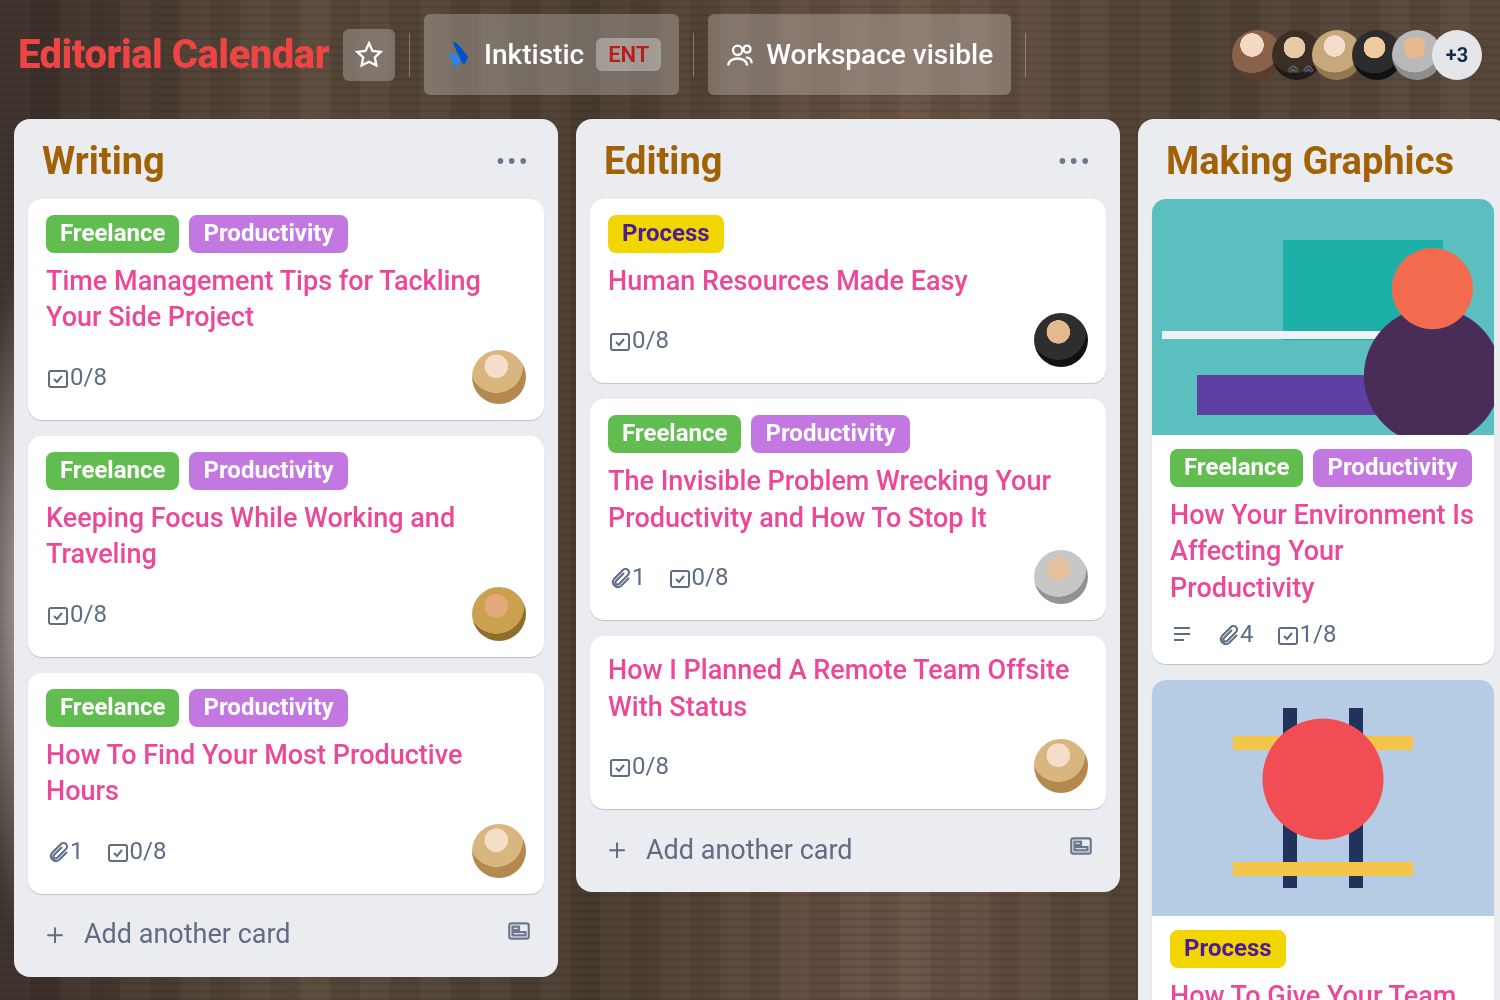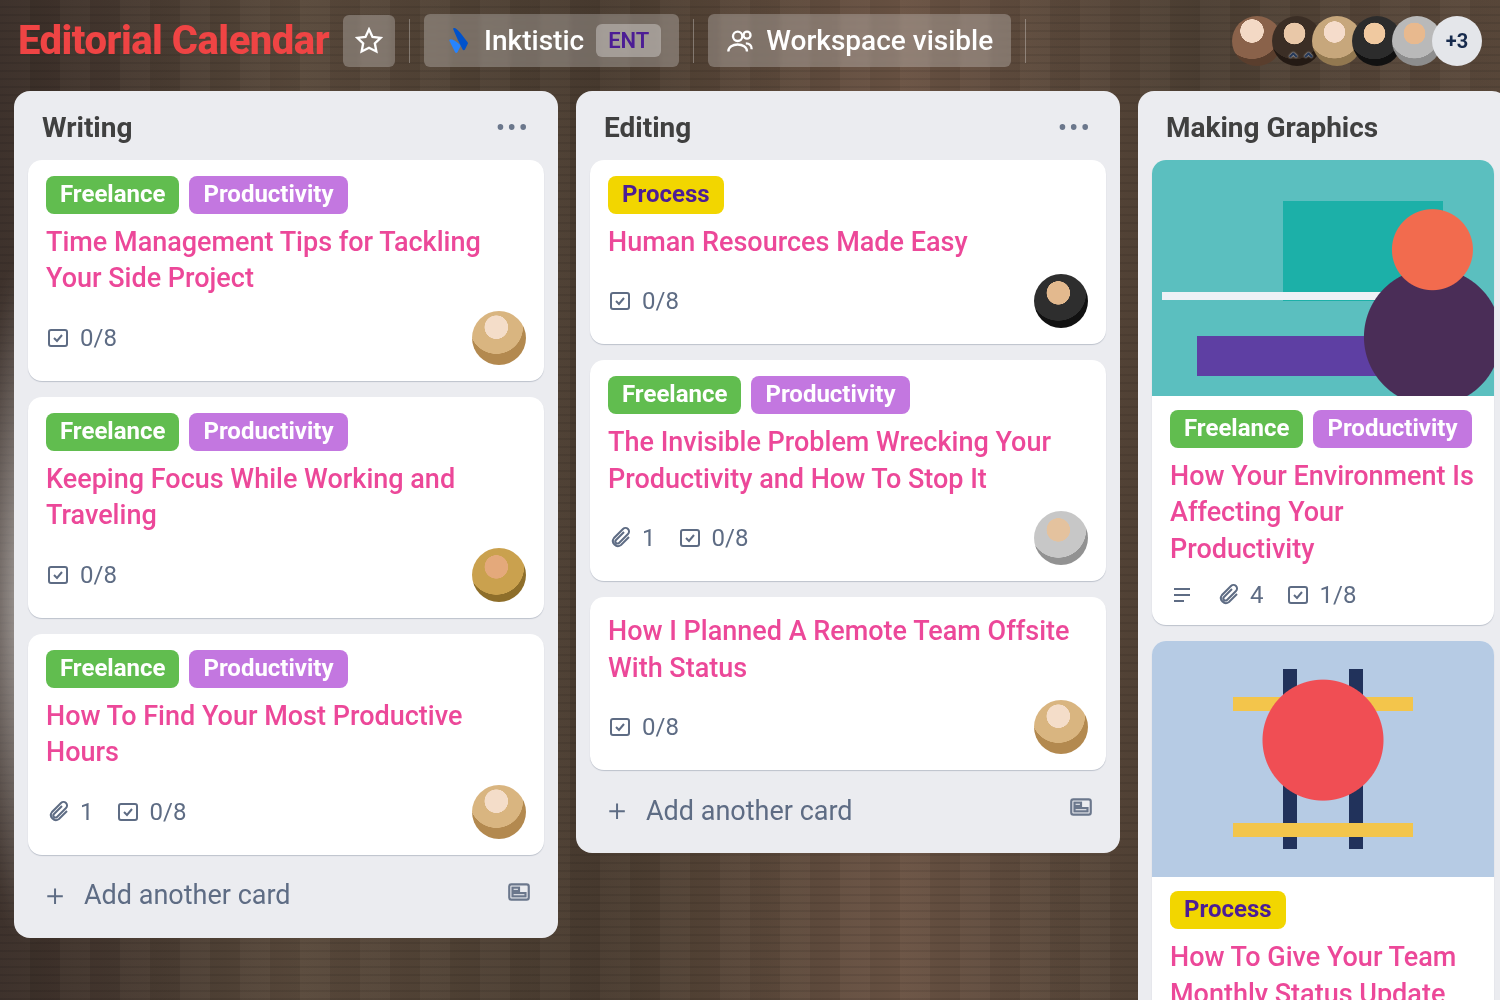--- a/index.html
+++ b/index.html
@@ -41,34 +41,34 @@
     font-weight: 800;
     letter-spacing: -0.5px;
   }
   .hdr-btn {
     display: flex;
     align-items: center;
     gap: 12px;
     background: rgba(255,255,255,0.25);
     backdrop-filter: blur(2px);
     border-radius: 6px;
-    padding: 10px 18px;
+    padding: 24px 18px;
     color: #fff;
     font-size: 28px;
     font-weight: 500;
     cursor: pointer;
   }
   .hdr-btn.sq { padding: 12px; }
   .divider {
     width: 1px; height: 44px;
     background: rgba(255,255,255,0.3);
   }
   .badge-ent {
     background: rgba(255,255,255,0.32);
-    color: #4c1d95;
+    color: #b91c1c;
     font-size: 22px;
     font-weight: 600;
     padding: 4px 12px;
     border-radius: 6px;
   }
   .atlassian-logo {
     width: 30px; height: 30px; position: relative;
   }
   .atlassian-logo svg { width: 100%; height: 100%; }
 
@@ -111,22 +111,22 @@
     flex-direction: column;
   }
   .list.cut { width: 370px; } 
   .list-head {
     display: flex;
     align-items: center;
     justify-content: space-between;
     padding: 6px 14px 16px 14px;
   }
   .list-title {
-    color: #404040;
-    font-size: 28px;
+    color: #a16207;
+    font-size: 38px;
     font-weight: 700;
   }
   .list-menu { color: #6b778c; font-size: 28px; letter-spacing: 2px; cursor: pointer; }
 
   .cards { display: flex; flex-direction: column; gap: 16px; }
   .card {
     background: #fff;
     border-radius: 14px;
     box-shadow: 0 1px 1px rgba(9,30,66,0.2);
     padding: 16px 18px 16px 18px;
@@ -157,21 +157,21 @@
     line-height: 1.35;
     margin-bottom: 14px;
   }
   .card-foot {
     display: flex;
     align-items: center;
     gap: 22px;
     color: #5e6c84;
     font-size: 24px;
   }
-  .badge { display: flex; align-items: center; gap: 10px; }
+  .badge { display: flex; align-items: flex-end; }
   .badge svg, .foot-ico svg { width: 24px; height: 24px; stroke: #5e6c84; }
   .member {
     width: 54px; height: 54px; border-radius: 50%;
     margin-left: auto;
     background: #a99;
   }
 
   .add-card {
     display: flex;
     align-items: center;

